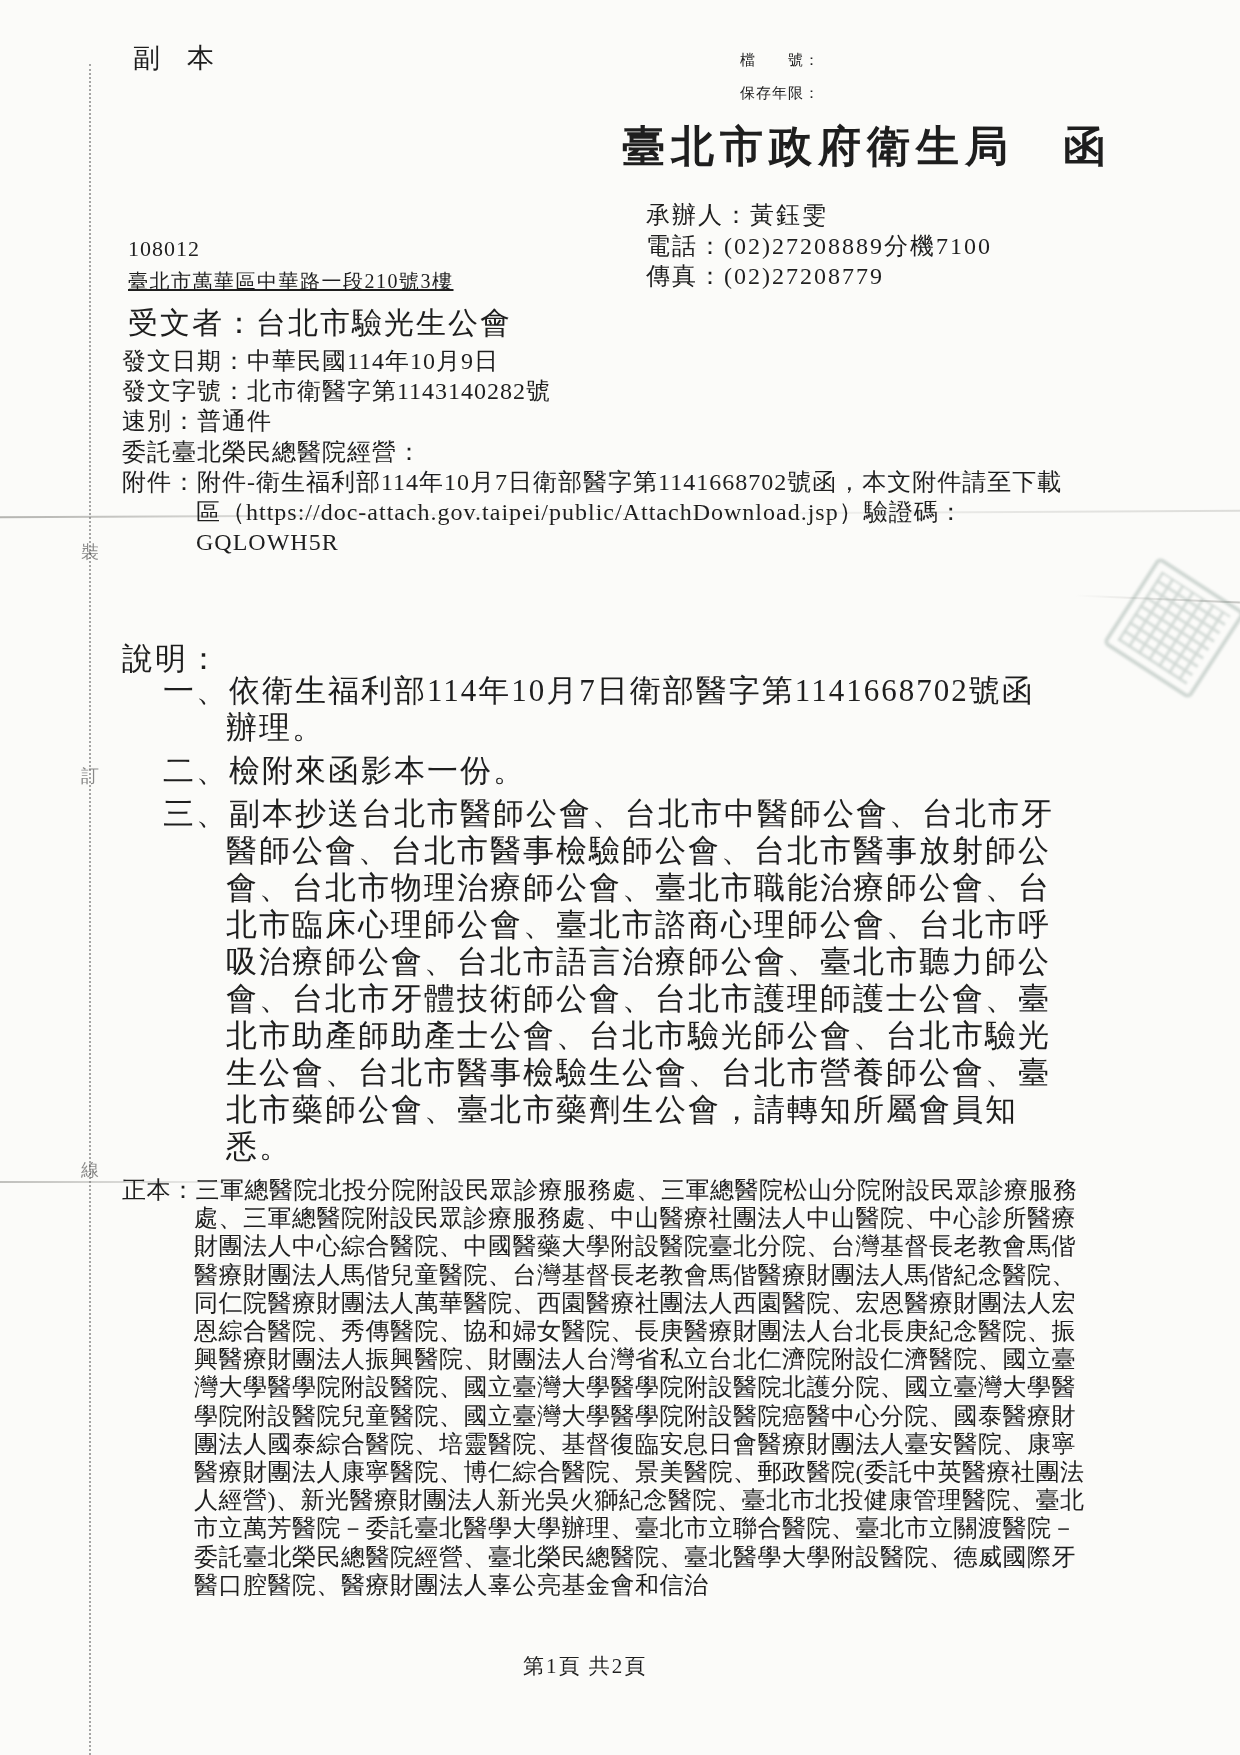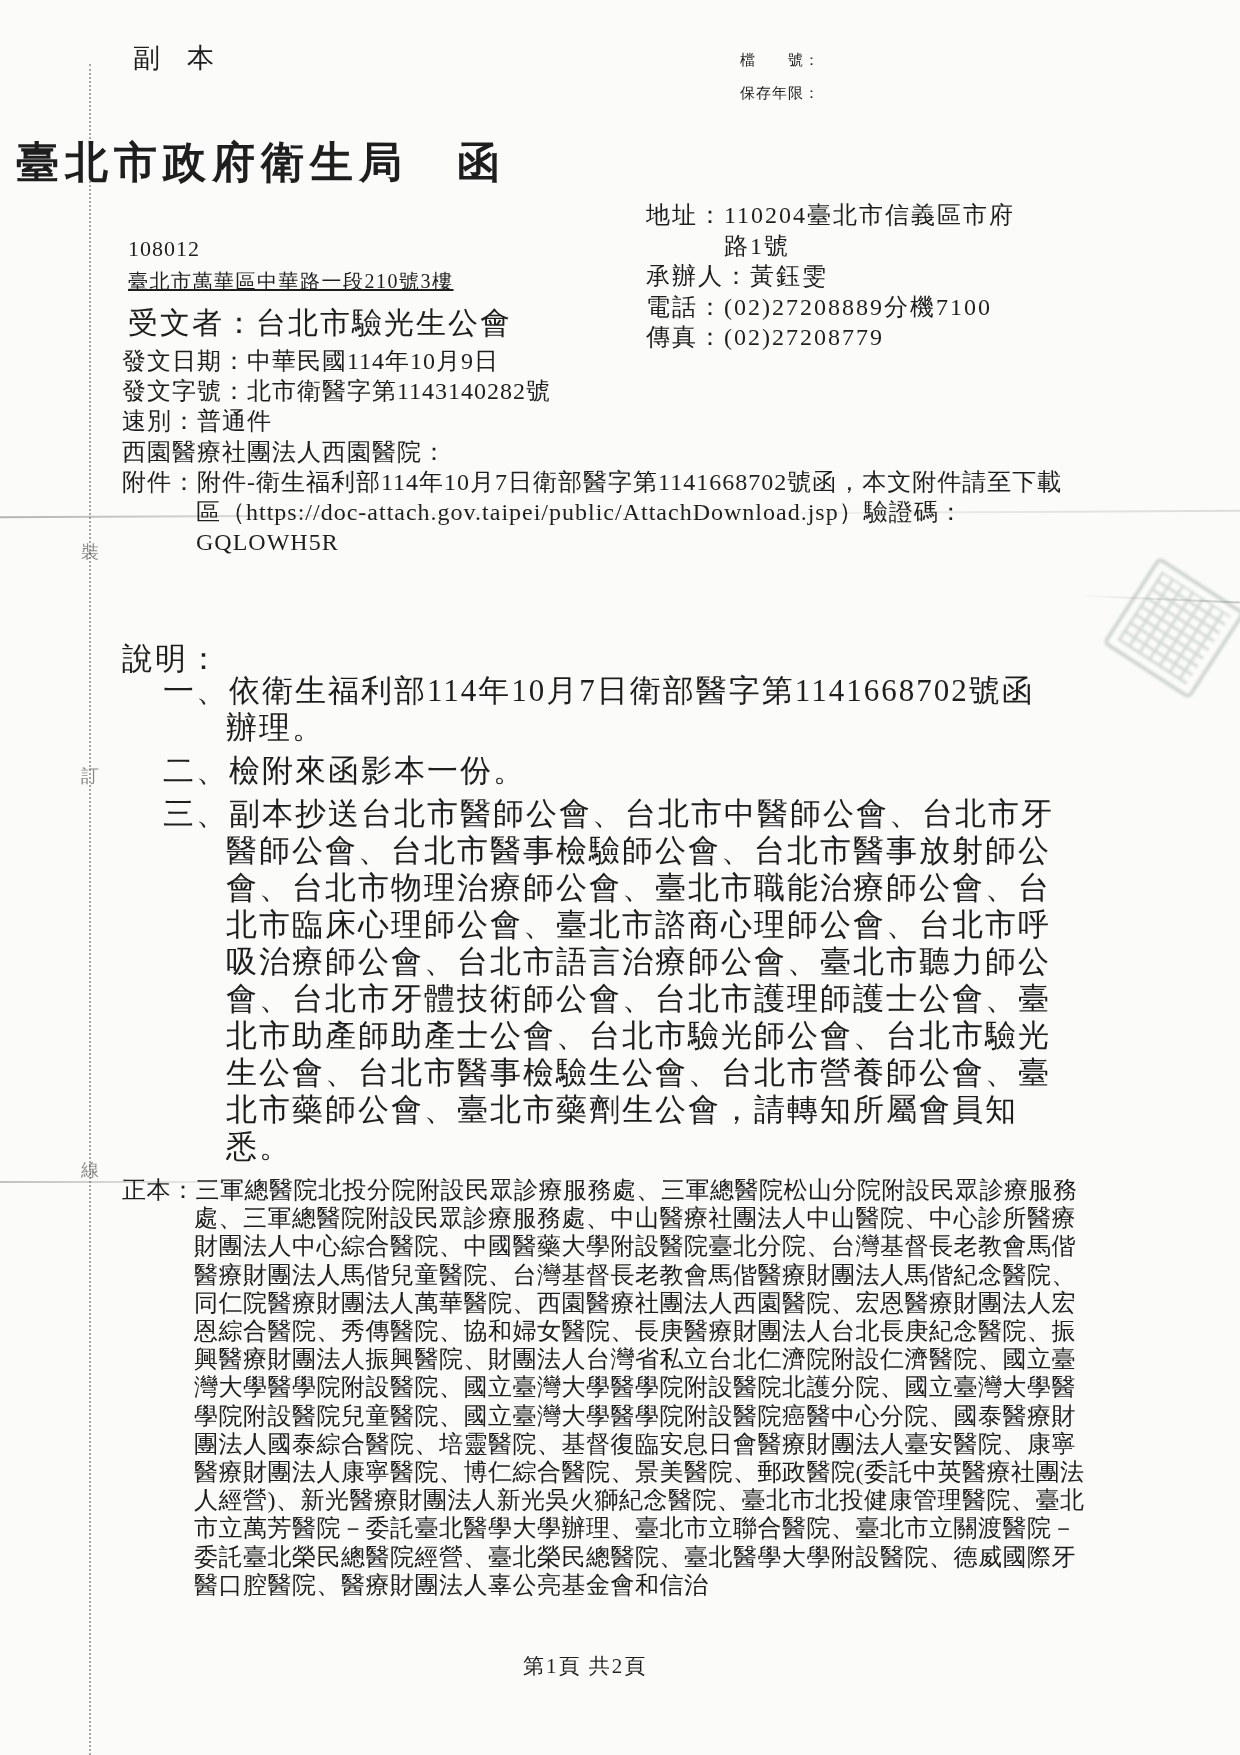--- a/index.html
+++ b/index.html
@@ -29,22 +29,22 @@
   .crease-a{left:0;top:513px;width:100%;height:2px;
     background:linear-gradient(90deg,rgba(110,110,105,.5),rgba(150,150,145,.15) 30%,rgba(150,150,145,.10) 62%,rgba(140,140,135,.28));
     transform:rotate(-.3deg);}
   .crease-b{left:0;top:1181px;width:300px;height:2px;
     background:linear-gradient(90deg,rgba(120,120,115,.45),transparent);}
   .crease-c{right:0;top:598px;width:165px;height:2px;
     background:linear-gradient(270deg,rgba(120,120,115,.4),transparent);transform:rotate(2.5deg);}
   
   .copy-label{position:absolute;left:133px;top:40px;font-size:27px;font-weight:normal;}
   .file-block{position:absolute;left:740px;top:44px;font-size:15px;line-height:33px;letter-spacing:1px;}
-  .doc-title{position:absolute;left:0;top:118px;width:1112px;margin:16px;
-    text-align:left;font-size:43px;font-weight:600;letter-spacing:6px;}
+  .doc-title{position:absolute;left:0;top:118px;width:1112px;margin:0;
+    text-align:right;font-size:43px;font-weight:600;letter-spacing:6px;}
   
   .addressee{position:absolute;left:128px;top:236px;}
   .addr-code{font-size:22px;letter-spacing:1px;}
   .addr-street{font-size:20px;letter-spacing:1.5px;margin-top:6px;text-decoration:underline;}
   .addr-recv{font-size:30px;letter-spacing:2px;margin-top:8px;}
   
   .contact{position:absolute;left:646px;top:200px;font-size:24px;line-height:30.5px;letter-spacing:2px;}
   .c-line{width:314px;padding-left:78px;text-indent:-78px;}
   
   .meta{position:absolute;left:122px;top:346px;font-size:24px;line-height:30.2px;letter-spacing:1px;}
@@ -94,31 +94,30 @@
 
   <h1 class="doc-title">臺北市政府衛生局　函</h1>
 
   <div class="addressee">
     <div class="addr-code">108012</div>
     <div class="addr-street">臺北市萬華區中華路一段210號3樓</div>
     <div class="addr-recv">受文者：台北市驗光生公會</div>
   </div>
 
   <div class="contact">
-    <div class="c-line"><span>地址：</span><span>110204臺北市信義區市府路1號</span></div>
     <div class="c-line"><span>承辦人：</span><span>黃鈺雯</span></div>
     <div class="c-line"><span>電話：</span><span>(02)27208889分機7100</span></div>
     <div class="c-line"><span>傳真：</span><span>(02)27208779</span></div>
   </div>
 
   <div class="meta">
     <div>發文日期：中華民國114年10月9日</div>
     <div>發文字號：北市衛醫字第1143140282號</div>
     <div>速別：普通件</div>
-    <div>西園醫療社團法人西園醫院：</div>
+    <div>委託臺北榮民總醫院經營：</div>
     <div class="attach">
       <span>附件：</span><span>附件-衛生福利部114年10月7日衛部醫字第1141668702號函，本文附件請至下載區（https://doc-attach.gov.taipei/public/AttachDownload.jsp）驗證碼：</span>
       <span class="attach-code">GQLOWH5R</span>
     </div>
   </div>
 
 
   <div class="desc-label">說明：</div>
 
   <div class="desc-items">

